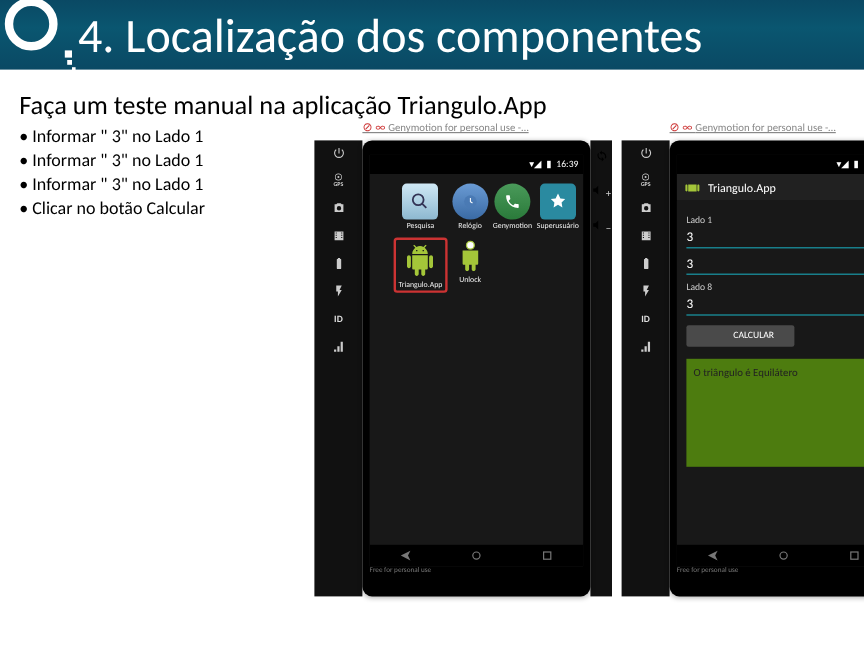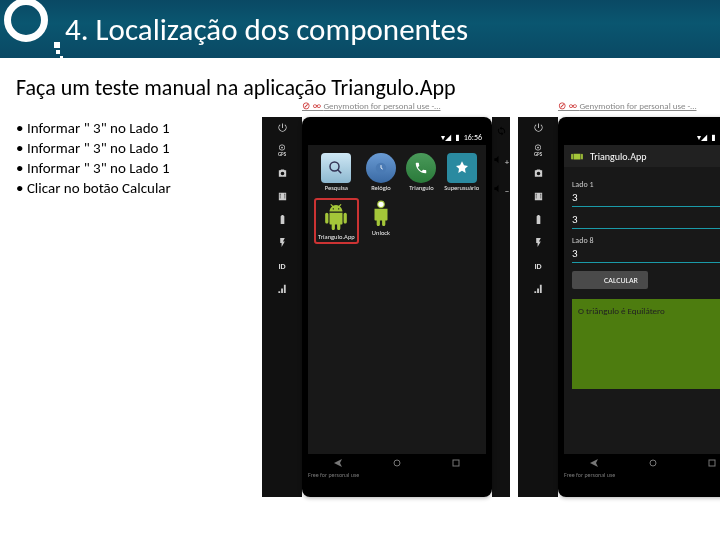--- a/index.html
+++ b/index.html
@@ -2,51 +2,51 @@
 <html><head>
 <meta charset="utf-8">
 <style>
   * { margin:0; padding:0; box-sizing:border-box; }
   body { width:720px; height:540px; background:#fff; font-family:Calibri,Arial,sans-serif; overflow:hidden; }
   .header { background:linear-gradient(#0a4964,#0a5670 40%,#0a4964); height:58px; display:flex; align-items:center; padding-left:65px; position:relative; }
   .logo-wrap { position:absolute; left:4px; top:-2px; }
   .logo-circle { width:44px; height:44px; border:7px solid #fff; border-radius:50%; background:transparent; position:relative; }
   .logo-dots { position:absolute; bottom:0px; right:-6px; }
   .logo-dots .d { background:#fff; position:absolute; }
-  .title { color:#fff; font-size:31px; font-weight:400; }
+  .title { color:#fff; font-size:40px; font-weight:400; }
   .content { padding:10px 16px; }
-  .subtitle { font-size:22px; font-weight:400; margin:6px 0 18px 0; }
+  .subtitle { font-size:22px; font-weight:400; margin:6px 0 4px 0; }
   .bullets { font-size:15px; }
   .bullets li { list-style:none; margin-bottom:2px; }
   .bullets li::before { content:"• "; }
   .phones { display:flex; gap:8px; position:absolute; top:117px; left:262px; }
   .phone-col { display:flex; }
   .sidebar { width:40px; background:#111; display:flex; flex-direction:column; align-items:center; padding-top:4px; gap:10px;text-align:center; }
   .sidebar .sbicon { width:13px; height:13px; display:flex; align-items:center; justify-content:center; color:#ddd; font-size:8px; font-weight:bold; }
   .sidebar svg { fill:#ccc; }
   .device { width:190px; height:380px; background:#000; border-radius:8px; padding:12px 6px 25px 6px; position:relative; box-shadow:0 1px 4px rgba(0,0,0,.3); }
   .device-title { position:absolute; top:-18px; left:0; width:100%; font-size:9px; color:#888; text-align:left; white-space:nowrap;text-decoration:underline; }
   .device-title .red { color:#c33; font-size:10px; }
   .screen { width:100%; height:100%; background:#181818; position:relative; overflow:hidden; }
   .statusbar { height:16px; background:#000; color:#fff; font-size:8px; display:flex; justify-content:flex-end; align-items:center; padding:0 4px; gap:4px; }
   
-  .grid { display:grid; grid-template-columns:repeat(4,1fr); gap:6px 4px; padding:8px 6px; }
+  .grid { display:grid; grid-template-columns:repeat(4,1fr); gap:6px 4px; padding:8px 20px; }
   .appicon { display:flex; flex-direction:column; align-items:center; gap:2px; }
   .appicon .icn { width:30px; height:30px; border-radius:4px; display:flex; align-items:center; justify-content:center; }
   .appicon .lbl { color:#eee; font-size:6.5px; text-align:center; line-height:1; }
   .highlight { border:2px solid #c33; padding:2px; border-radius:3px; }
   .navbar { position:absolute; bottom:0; left:0; width:100%; height:18px; background:#000; display:flex; justify-content:space-around; align-items:center; }
   .navbar svg { fill:#777; }
   
   .appheader { background:#212121; height:22px; display:flex; align-items:center; padding:0 6px; gap:6px; color:#fff; font-size:10px; }
   .appheader .android-icn { width:14px; height:14px; }
   .form { padding:6px 8px; background:#181818; }
   .field-lbl { color:#ccc; font-size:8px; margin-top:6px; }
   .field-val { color:#fff; font-size:11px; border-bottom:1px solid #1a9aa8; padding:2px 0; margin-bottom:4px; }
-  .calc-btn { margin-top:8px; width:76px; height:18px; background:#4a4a4a; color:#fff; font-size:8px; display:flex; align-items:center; justify-content:center; border-radius:2px;padding-left:22px; }
+  .calc-btn { margin-top:8px; width:90px; height:18px; background:#4a4a4a; color:#fff; font-size:8px; display:flex; align-items:center; justify-content:center; border-radius:2px;padding-left:22px; }
   .result-box { margin-top:10px; background:#4d7c0f; color:#222; font-size:9px; padding:6px 6px; height:90px; }
   .sidebar-r { width:18px; background:#111; display:flex; flex-direction:column; align-items:center; padding-top:4px; gap:10px; }
   .footer-txt { position:absolute; bottom:18px; left:6px; font-size:6px; color:#777; }
 </style>
 </head>
 <body>
 
 <div class="header">
   <div class="logo-wrap">
     <div class="logo-circle"></div>
@@ -112,21 +112,21 @@
           </svg>
         </div>
     </div>
     <div style="position:relative">
       <div class="device-title"><span class="red">⊘ ∞ </span><span>Genymotion for personal use -…</span></div>
       <div class="device">
         <div class="screen">
           <div class="statusbar">
             <span>▾◢</span>
             <span>▮</span>
-            <span>16:56</span>
+            <span>16:39</span>
           </div>
           <div class="grid">
             <div class="appicon">
               <div class="icn" style="background:linear-gradient(#cfe8f5,#8db8d0);">
                   <svg width="18" height="18" viewBox="0 0 24 24" fill="#3a6">
                     <circle cx="10" cy="10" r="6" fill="none" stroke="#335" stroke-width="2"></circle>
                     <path d="M14 14l5 5" stroke="#335" stroke-width="2"></path>
                   </svg>
                 </div>
               <div class="lbl">Pesquisa</div>
@@ -139,21 +139,21 @@
                   </svg>
                 </div>
               <div class="lbl">Relógio</div>
             </div>
             <div class="appicon">
               <div class="icn" style="background:linear-gradient(#4a9a5a,#2a7a3a);border-radius:50%">
                   <svg width="14" height="14" viewBox="0 0 24 24" fill="#fff">
                     <path d="M6.6 10.8c1.4 2.8 3.8 5.2 6.6 6.6l2.2-2.2c.3-.3.7-.4 1-.2 1.1.4 2.3.6 3.6.6.6 0 1 .4 1 1V20c0 .6-.4 1-1 1C10.6 21 3 13.4 3 4c0-.6.4-1 1-1h3.4c.6 0 1 .4 1 1 0 1.3.2 2.5.6 3.6.1.3 0 .7-.2 1l-2.2 2.2z"></path>
                   </svg>
                 </div>
-              <div class="lbl">Triangulo</div>
+              <div class="lbl">Genymotion</div>
             </div>
             <div class="appicon">
               <div class="icn" style="background:#2a8aa0">
                   <svg width="16" height="16" viewBox="0 0 24 24" fill="#fff">
                     <path d="M12 2l3 6 6 .9-4.5 4.3 1 6.3L12 16l-5.5 3.5 1-6.3L3 8.9 9 8l3-6z"></path>
                   </svg>
                 </div>
               <div class="lbl">Superusuário</div>
             </div>
             <div class="appicon highlight">

